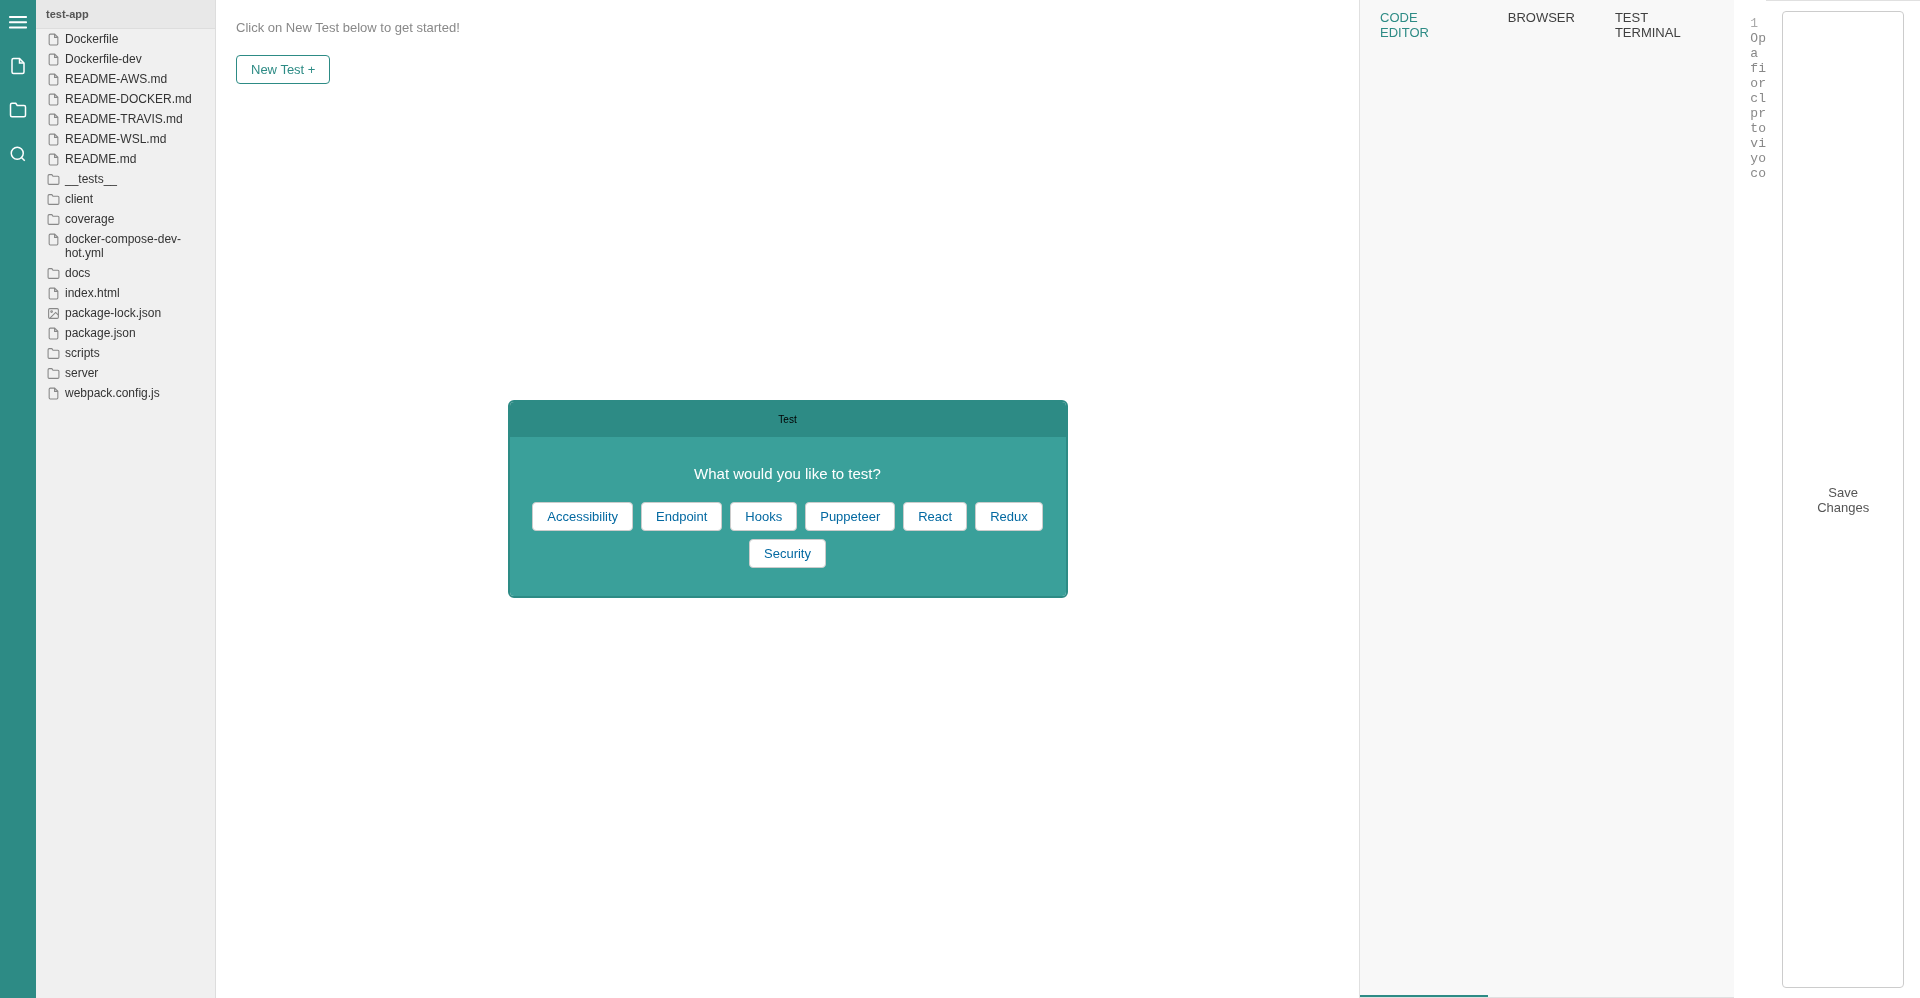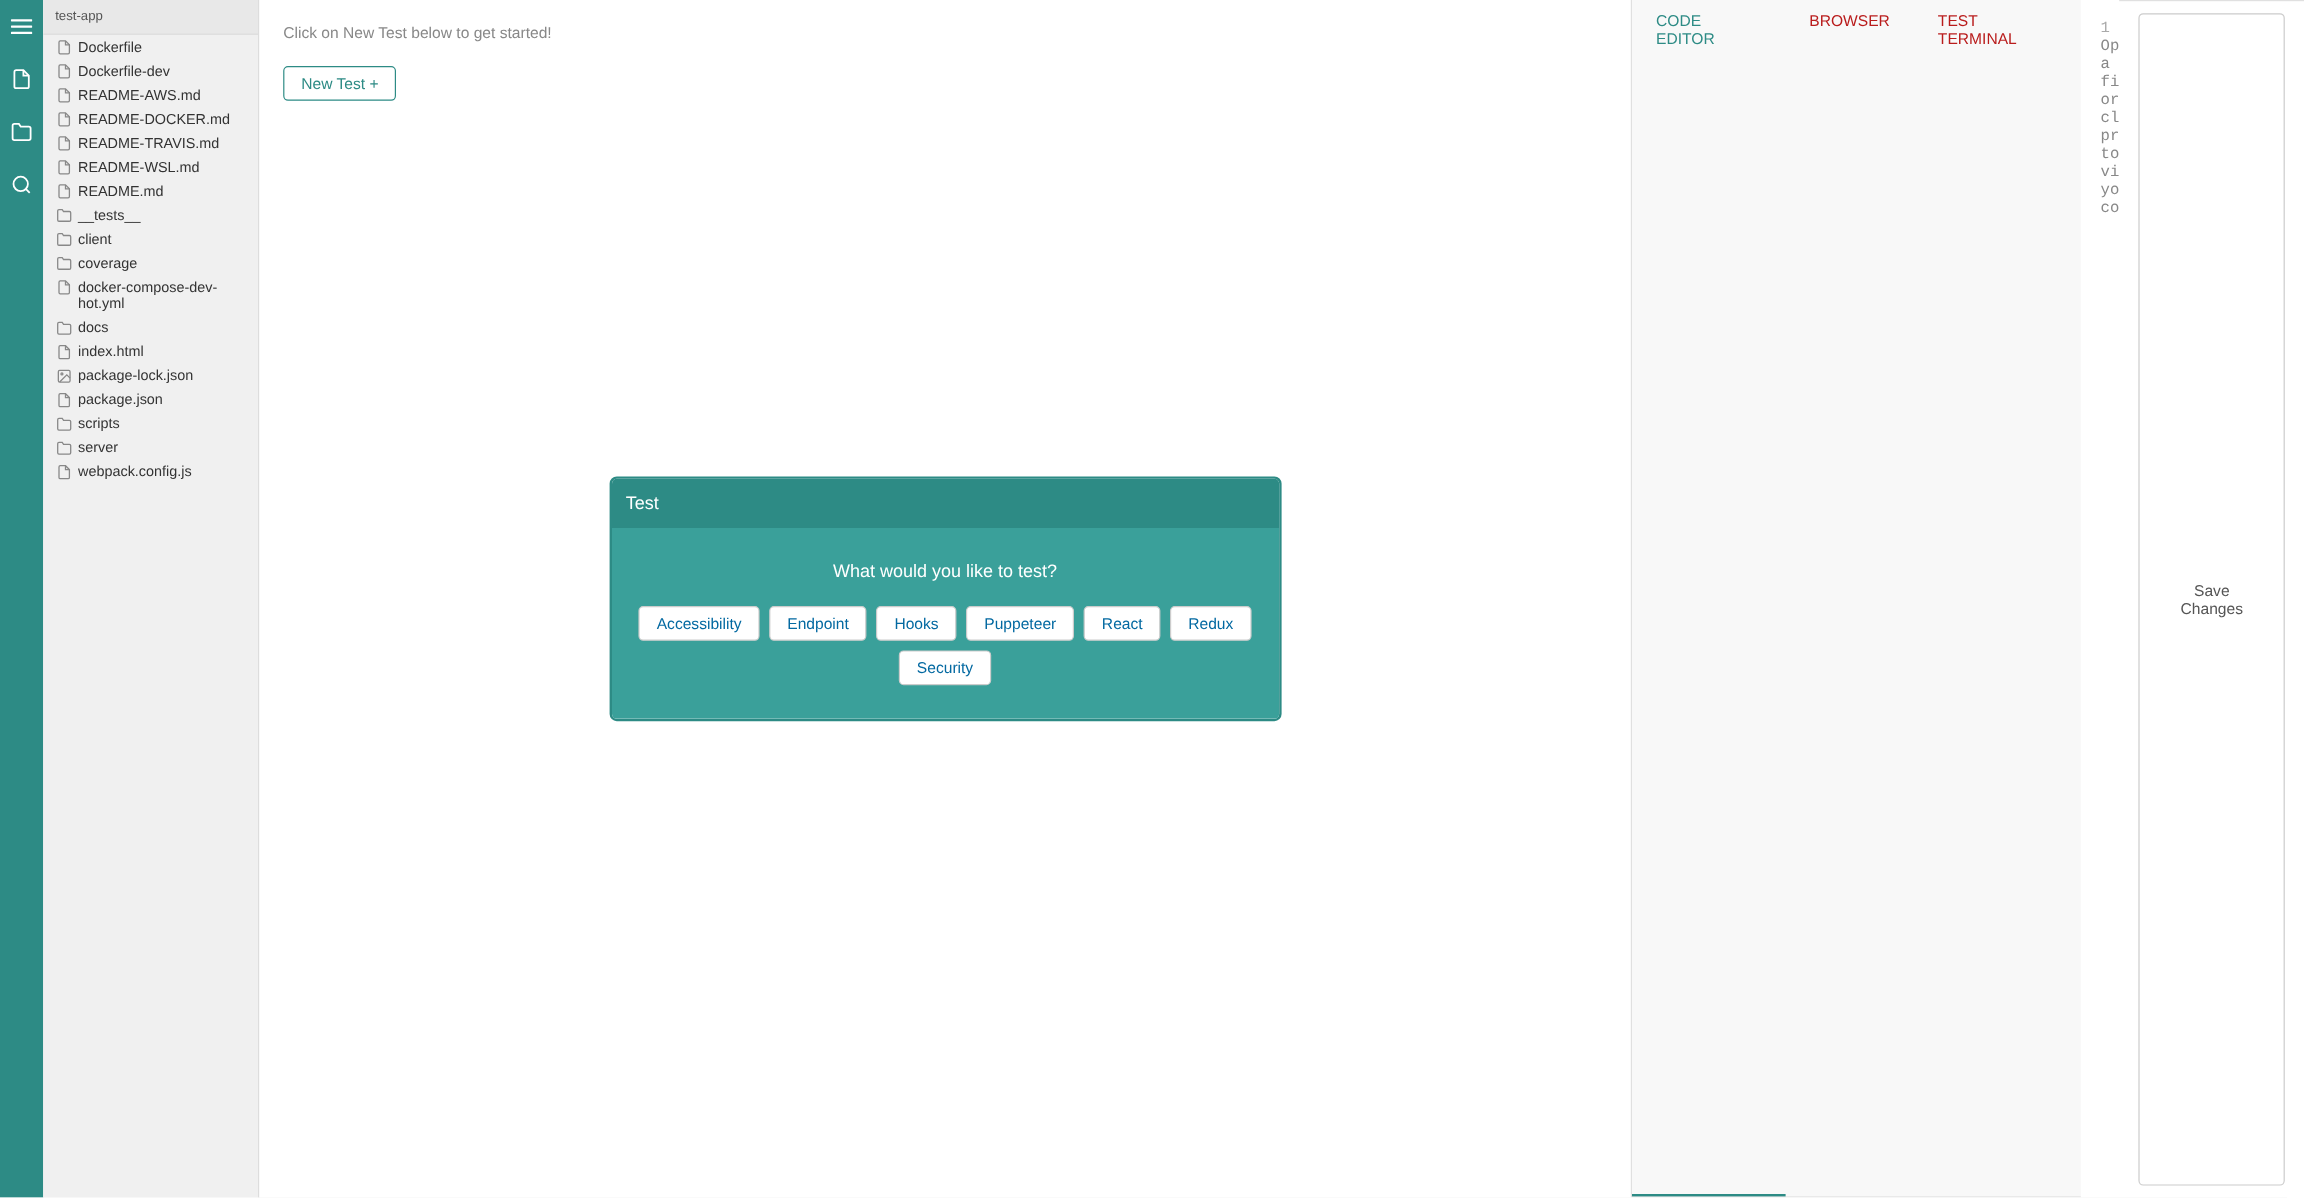--- a/index.html
+++ b/index.html
@@ -37,21 +37,21 @@
       background: #f0f0f0;
       border-right: 1px solid #ddd;
       display: flex;
       flex-direction: column;
       flex-shrink: 0;
       overflow-y: auto;
     }
     .file-tree-header {
       padding: 8px 10px;
       font-size: 11px;
-      font-weight: 400;
+      font-weight: 700;
       color: #555;
       background: #e8e8e8;
       border-bottom: 1px solid #ddd;
     }
     .file-tree-item {
       display: flex;
       align-items: flex-start;
       gap: 5px;
       padding: 3px 10px;
       font-size: 12px;
@@ -123,24 +123,24 @@
       width: 560px;
       border: 2px solid #2d8b85;
       border-radius: 6px;
       overflow: hidden;
       pointer-events: all;
       background: white;
     }
 
     .modal-header {
       background: #2d8b85;
-      color: #ffffff;
-      text-align: left;
+      color: #000000;
+      text-align: center;
       padding: 12px;
-      font-size: 15px;
+      font-size: 10px;
       font-weight: 500;
     }
 
     .modal-body {
       background: #3aa09a;
       padding: 28px 12px;
     }
 
     .modal-question {
       color: white;
@@ -177,21 +177,21 @@
 
     .editor-tabs {
       display: flex;
       border-bottom: 1px solid #e0e0e0;
       background: #f8f8f8;
     }
 
     .editor-tab {
       padding: 10px 20px;
       font-size: 13px;
-      color: #b91c1c;
+      color: #404040;
       cursor: pointer;
       border-bottom: 2px solid transparent;
     }
     .editor-tab.active {
       color: #2d8b85;
       border-bottom: 2px solid #2d8b85;
     }
 
     .editor-content {
       flex: 1;

